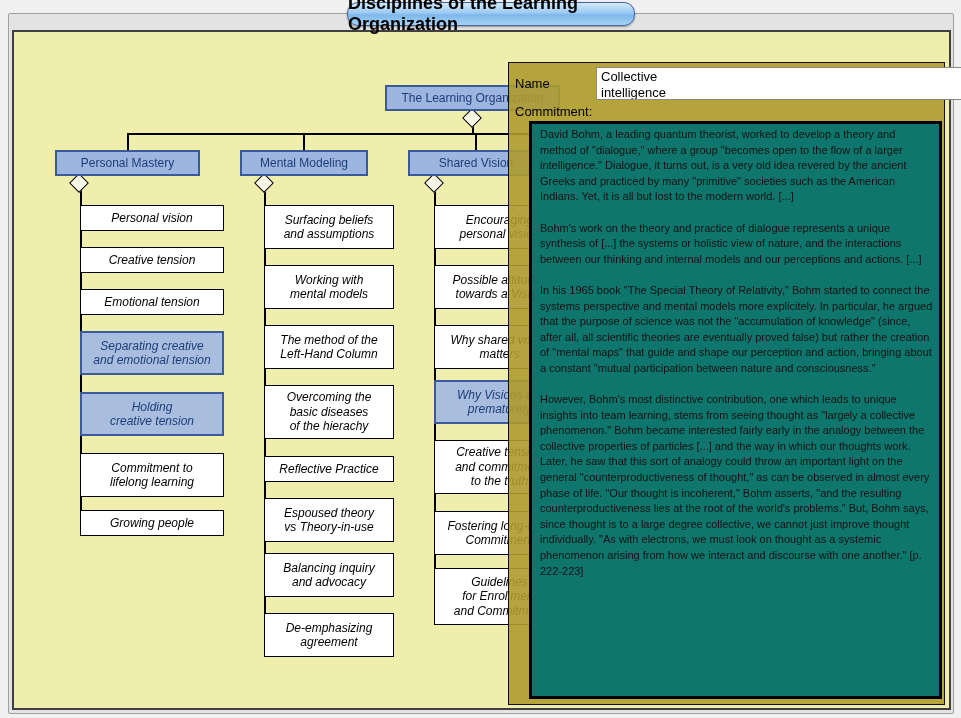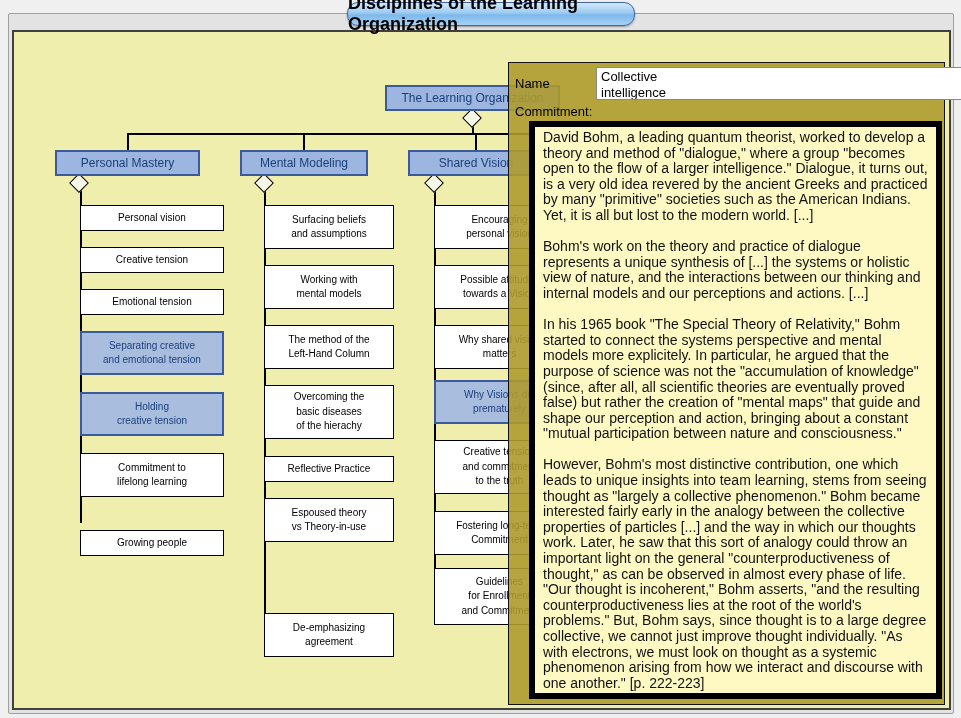--- a/index.html
+++ b/index.html
@@ -36,21 +36,21 @@
     border:1.5px solid #000;transform:rotate(45deg);z-index:3;
   }
   
   .node,.cat,.rootnode{
     position:absolute;display:flex;align-items:center;justify-content:center;
     text-align:center;white-space:pre-line;z-index:4;box-sizing:border-box;
     pointer-events:auto;
   }
   .node{
     background:#ffffff;border:1.5px solid #000;color:#000;
-    font-size:10px;line-height:14.5px;padding:11px 3px;
+    font-size:12px;line-height:14.5px;padding:11px 3px;font-style:italic;
   }
   .node.hl{
     background:#a9bede;border:2px solid #3a5a9b;color:#1c3e7a;
   }
   .cat,.rootnode{
     background:#9db6e0;border:2px solid #3a5a9b;color:#1c3e7a;
     font-size:12px;line-height:14px;
   }
   
   .panel{
@@ -62,22 +62,22 @@
     position:absolute;color:#000;font-size:13px;font-weight:normal;
   }
   .namefield{
     position:absolute;left:87px;top:4px;width:380px;height:33px;
     background:#fff;border:1px solid #8a8a8a;box-sizing:border-box;
     font-size:13px;line-height:15.5px;color:#000;padding:1px 4px;
     white-space:pre-line;overflow:hidden;
   }
   .descarea{
     position:absolute;left:20px;top:58px;width:413px;height:578px;
-    background:#fef9c3;border:6px solid #000000;box-sizing:border-box;
-    color:#111;font-size:14px;line-height:15.6px;
+    background:#0f766e;border:3px solid #000000;box-sizing:border-box;
+    color:#111;font-size:11px;line-height:15.6px;
     padding:3px 6px 3px 8px;overflow:hidden;
   }
   .descarea p{margin:0;}
   .descarea p + p{margin-top:15.6px;}
 </style>
 </head>
 <body>
 
 <div class="pane"></div>
 <div class="tab">
@@ -112,34 +112,36 @@
 
   <div class="node" style="left:80px;top:205px;width:144px;height:26px;">Personal vision</div>
   <div class="node" style="left:80px;top:247px;width:144px;height:26px;">Creative tension</div>
   <div class="node" style="left:80px;top:289px;width:144px;height:26px;">Emotional tension</div>
   <div class="node hl" style="left:80px;top:331px;width:144px;height:44px;">Separating creative
 and emotional tension</div>
   <div class="node hl" style="left:80px;top:392px;width:144px;height:44px;">Holding
 creative tension</div>
   <div class="node" style="left:80px;top:453px;width:144px;height:44px;">Commitment to
 lifelong learning</div>
-  <div class="node" style="left:80px;top:510px;width:144px;height:26px;margin-top:20px;">Growing people</div>
+  <div class="node" style="left:80px;top:510px;width:144px;height:26px;">Growing people</div>
 
   <div class="node" style="left:264px;top:205px;width:130px;height:44px;">Surfacing beliefs
 and assumptions</div>
   <div class="node" style="left:264px;top:265px;width:130px;height:44px;">Working with
 mental models</div>
   <div class="node" style="left:264px;top:325px;width:130px;height:44px;">The method of the
 Left-Hand Column</div>
   <div class="node" style="left:264px;top:385px;width:130px;height:54px;">Overcoming the
 basic diseases
 of the hierachy</div>
   <div class="node" style="left:264px;top:456px;width:130px;height:26px;">Reflective Practice</div>
   <div class="node" style="left:264px;top:498px;width:130px;height:44px;">Espoused theory
 vs Theory-in-use</div>
+  <div class="node" style="left:264px;top:553px;width:130px;height:44px;">Balancing inquiry
+and advocacy</div>
   <div class="node" style="left:264px;top:613px;width:130px;height:44px;">De-emphasizing
 agreement</div>
 
   <div class="node" style="left:434px;top:205px;width:131px;height:44px;">Encouraging
 personal vision</div>
   <div class="node" style="left:434px;top:265px;width:131px;height:44px;">Possible attitudes
 towards a Vision</div>
   <div class="node" style="left:434px;top:325px;width:131px;height:44px;">Why shared vision
 matters</div>
   <div class="node hl" style="left:434px;top:380px;width:131px;height:44px;">Why Visions die

